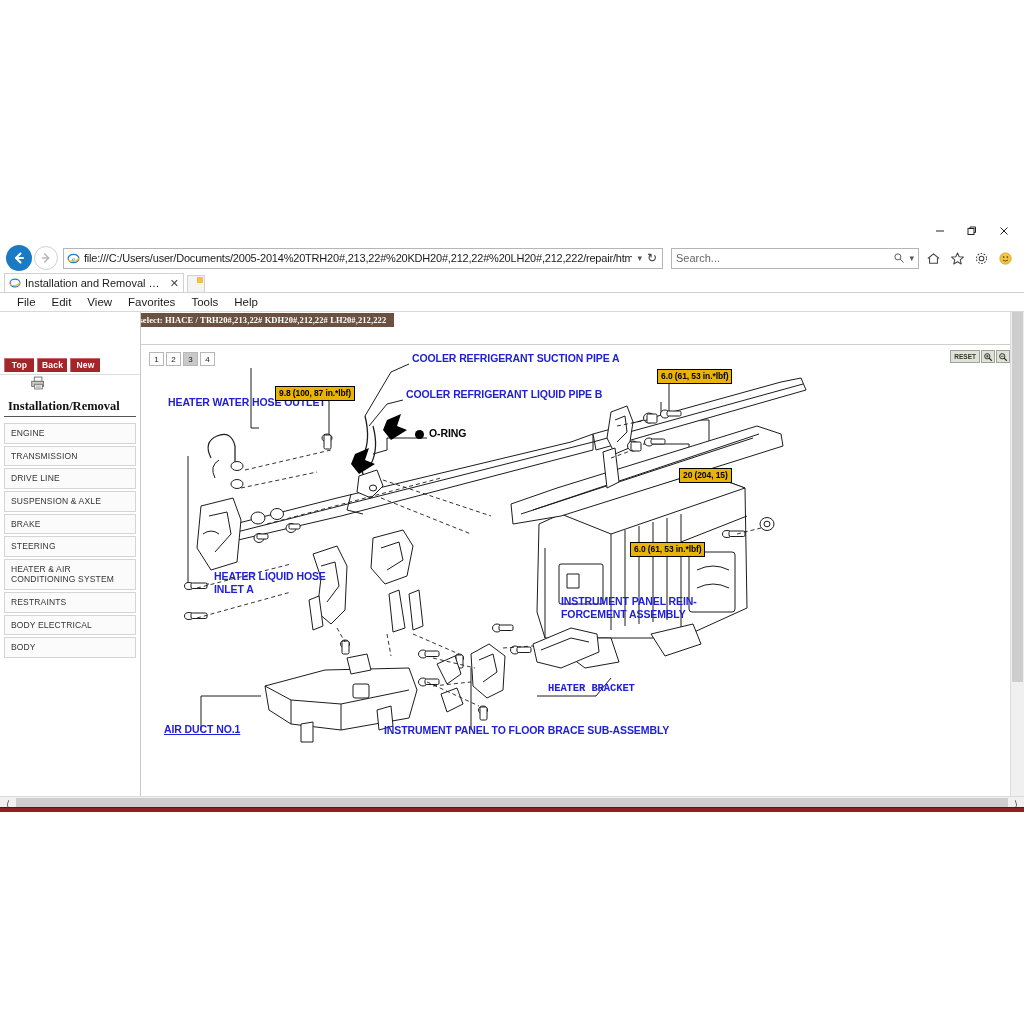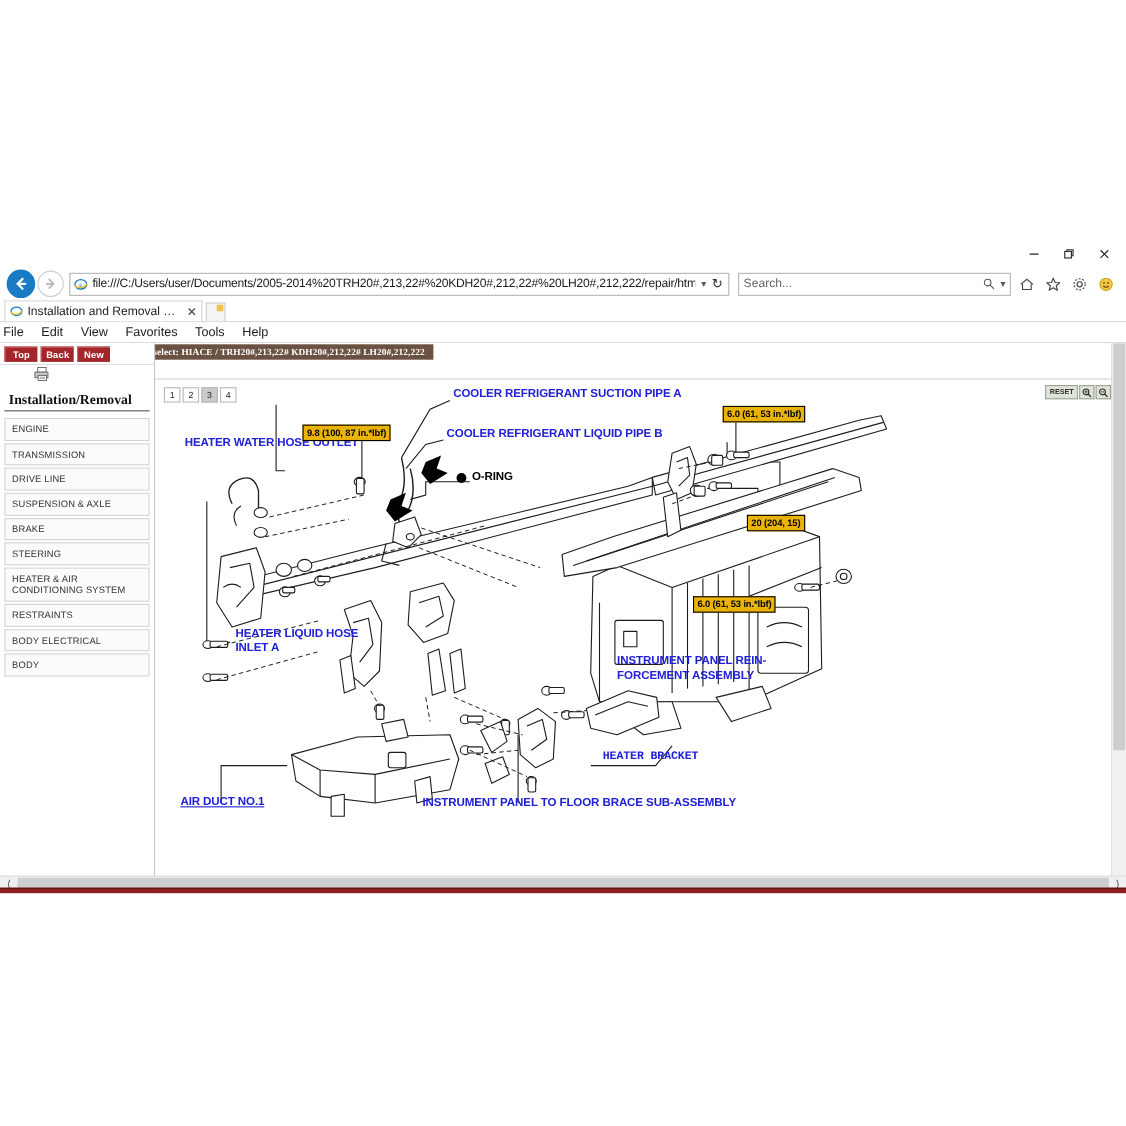--- a/index.html
+++ b/index.html
@@ -128,21 +128,21 @@
   }
   .newtab:after {
     content: ""; position: absolute; right: 1px; top: 1px;
     width: 6px; height: 6px; background: #f2c14b;
   }
 
   
   .menubar {
     height: 19px;
     display: flex; align-items: center;
-    padding-left: 2px;
+    padding-left: 16px;
     font-size: 11.5px; color: #1b1b1b;
     background: #ffffff;
     border-bottom: 1px solid #d9d9d9;
     gap: 14px;
   }
   .menubar .mitem { padding: 0 1px; }
 
   
   #page {
     position: relative;
@@ -156,20 +156,21 @@
     width: 140px;
     flex: 0 0 140px;
     background: #ffffff;
     position: relative;
   }
   .topbtns {
     display: flex; gap: 3px;
     padding: 3px 4px 2px 4px;
     border-bottom: 1px solid #dcdcdc;
     background: #fff;
+    margin-top: 43px;
   }
   .rbtn {
     background: #a4252a;
     color: #ffffff;
     font-size: 8.5px;
     font-weight: bold;
     padding: 1px 0 2px 0;
     width: 30px;
     text-align: center;
     border-top: 1px solid #c96a6d;

